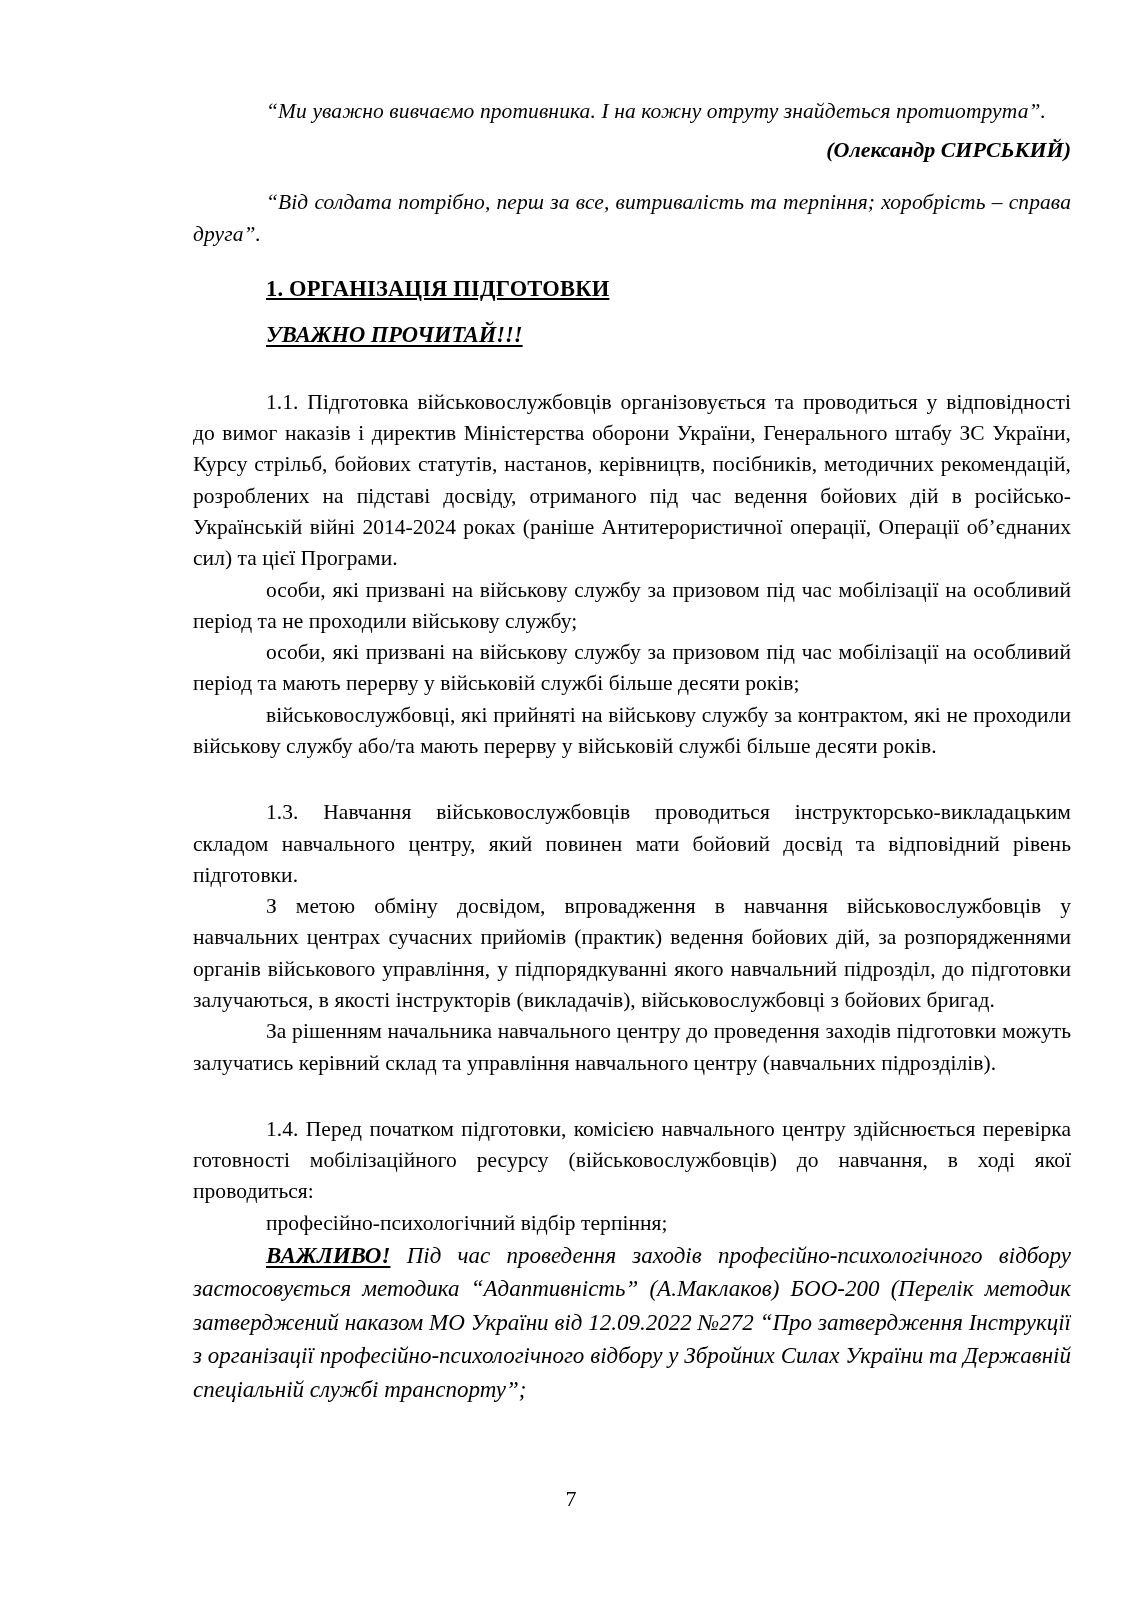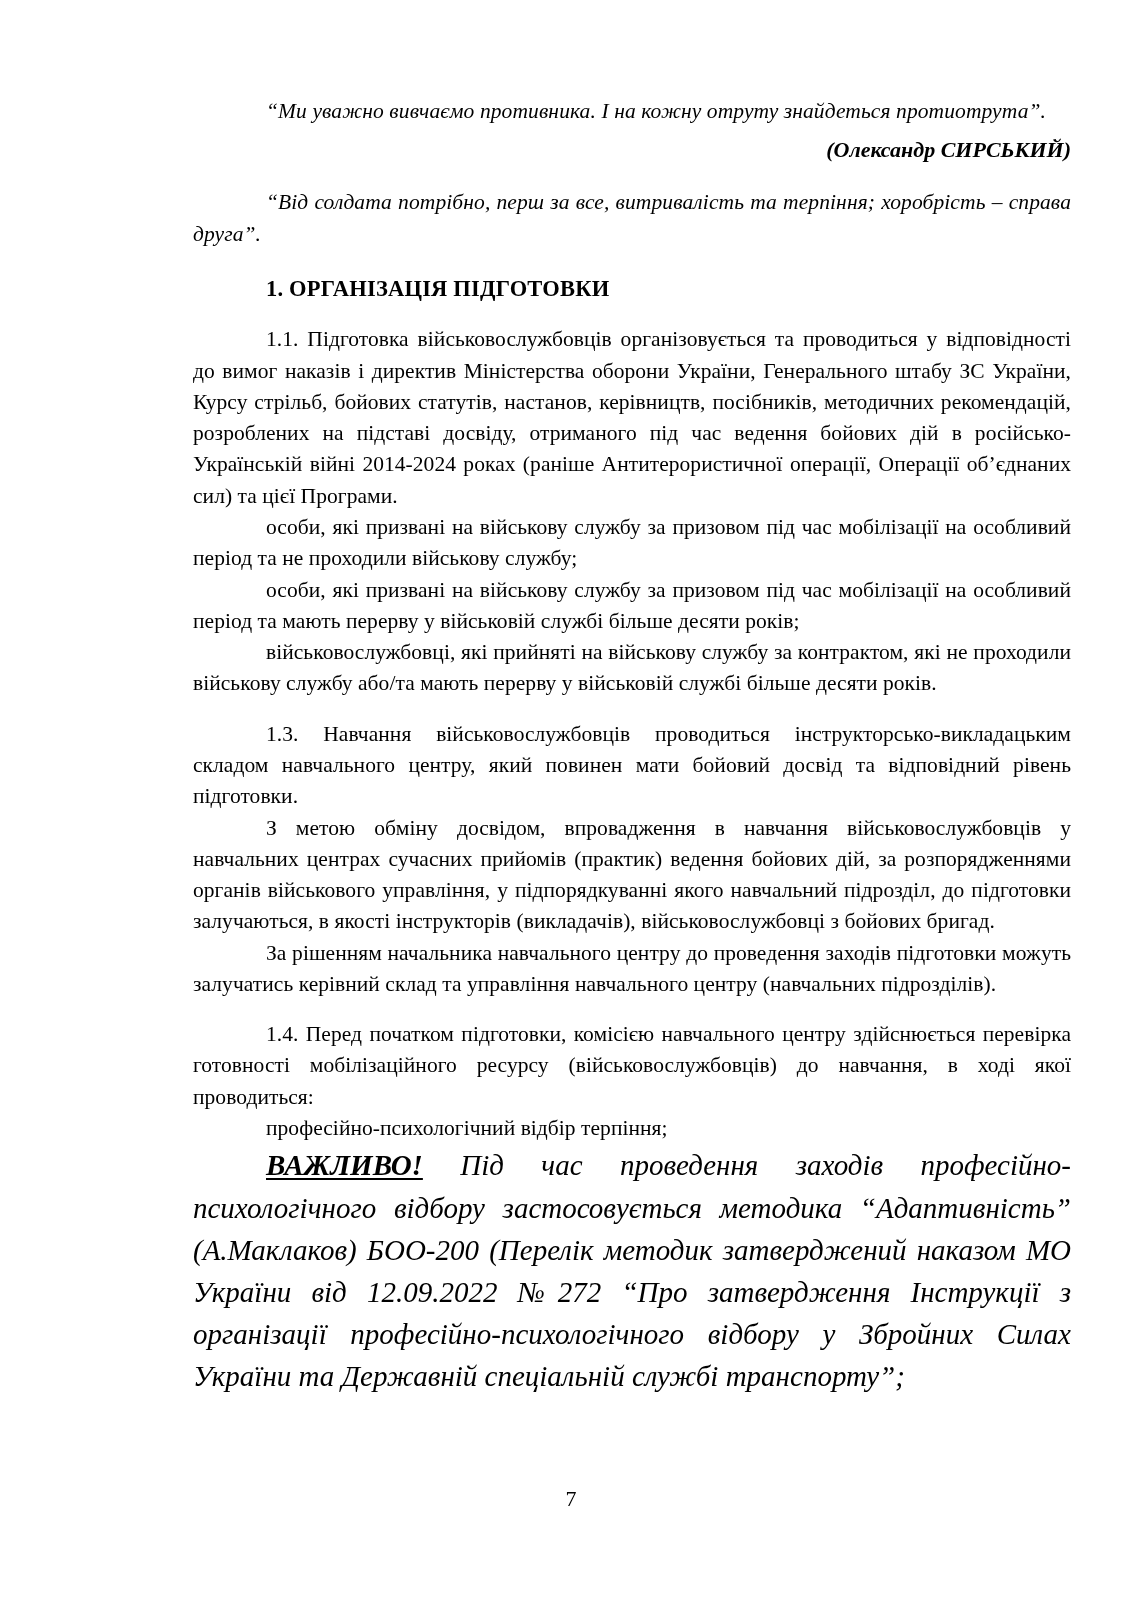--- a/index.html
+++ b/index.html
@@ -54,20 +54,21 @@
   }
 
   
   .section-heading {
     font-weight: bold;
     font-size: 22.5px;
     line-height: 1.45;
     margin: 22px 0 0 0;
     text-indent: 73px;
     letter-spacing: 0.2px;
+    text-decoration: underline;
   }
   .read-carefully {
     font-weight: bold;
     font-style: italic;
     font-size: 22.5px;
     line-height: 1.45;
     margin: 14px 0 0 0;
     text-indent: 73px;
   }
   .read-carefully span.u {
@@ -80,33 +81,33 @@
   .para {
     font-size: 21.5px;
     line-height: 1.455;
     text-align: justify;
     text-justify: inter-word;
     text-indent: 73px;
     margin: 0;
     letter-spacing: 0.05px;
   }
   .para.gap {
-    margin-top: 19px;
+    margin-top: 35px;
   }
   .para.gap-sm {
     margin-top: 16px;
   }
   .para b {
     font-weight: bold;
   }
 
   
   .important {
     font-style: italic;
-    font-size: 29px;
+    font-size: 23px;
     line-height: 1.455;
     text-align: justify;
     text-indent: 73px;
     margin: 0;
   }
   .important .label {
     font-weight: bold;
     text-decoration: underline;
     text-underline-offset: 3px;
     text-decoration-thickness: 2px;
@@ -129,20 +130,21 @@
 <div class="page">
   <div class="content">
 
     <p class="epigraph">“Ми уважно вивчаємо противника. І на кожну отруту знайдеться протиотрута”.</p>
     <p class="attribution">(Олександр СИРСЬКИЙ)</p>
 
     <p class="epigraph second">“Від солдата потрібно, перш за все, витривалість та терпіння; хоробрість – справа друга”.</p>
 
     <h1 class="section-heading">1. ОРГАНІЗАЦІЯ ПІДГОТОВКИ</h1>
 
+    <p class="read-carefully"><span class="u">УВАЖНО ПРОЧИТАЙ!!!</span></p>
 
     <p class="para gap">1.1. Підготовка військовослужбовців організовується та проводиться у відповідності до вимог наказів і директив Міністерства оборони України, Генерального штабу ЗС України, Курсу стрільб, бойових статутів, настанов, керівництв, посібників, методичних рекомендацій, розроблених на підставі досвіду, отриманого під час ведення бойових дій в російсько-Українській війні 2014-2024 роках (раніше Антитерористичної операції, Операції об’єднаних сил) та цієї Програми.</p>
 
 
     <p class="para">особи, які призвані на військову службу за призовом під час мобілізації на особливий період та не проходили військову службу;</p>
     <p class="para">особи, які призвані на військову службу за призовом під час мобілізації на особливий період та мають перерву у військовій службі більше десяти років;</p>
     <p class="para">військовослужбовці, які прийняті на військову службу за контрактом, які не проходили військову службу або/та мають перерву у військовій службі більше десяти років.</p>
 
     <p class="para gap">1.3. Навчання військовослужбовців проводиться інструкторсько-викладацьким складом навчального центру, який повинен мати бойовий досвід та відповідний рівень підготовки.</p>
     <p class="para">З метою обміну досвідом, впровадження в навчання військовослужбовців у навчальних центрах сучасних прийомів (практик) ведення бойових дій, за розпорядженнями органів військового управління, у підпорядкуванні якого навчальний підрозділ, до підготовки залучаються, в якості інструкторів (викладачів), військовослужбовці з бойових бригад.</p>

